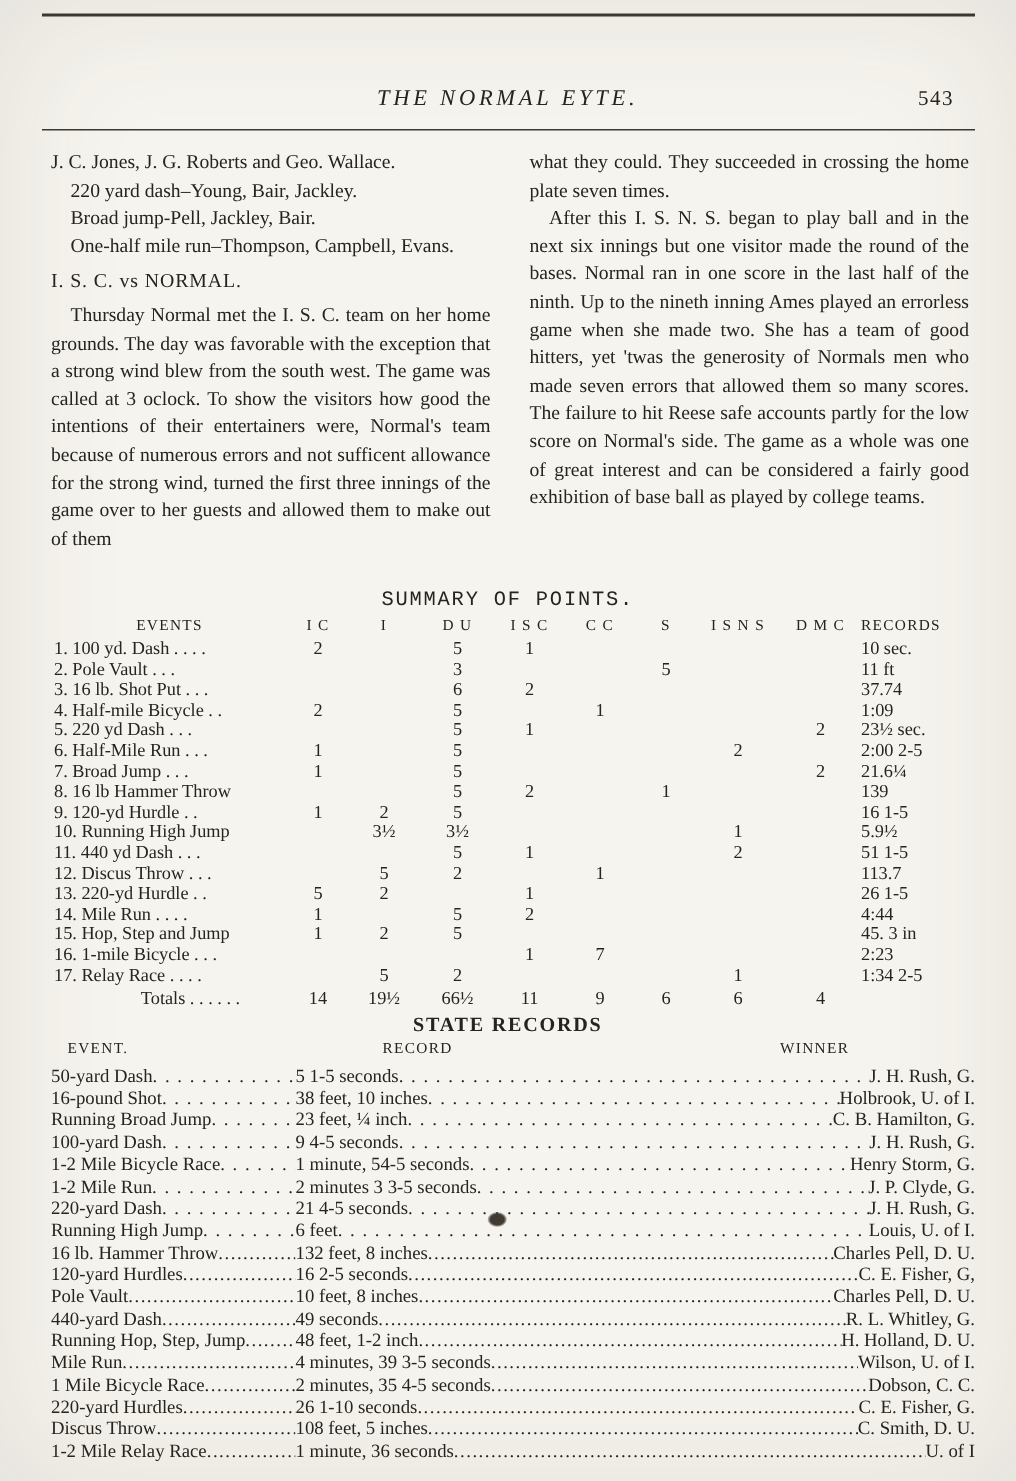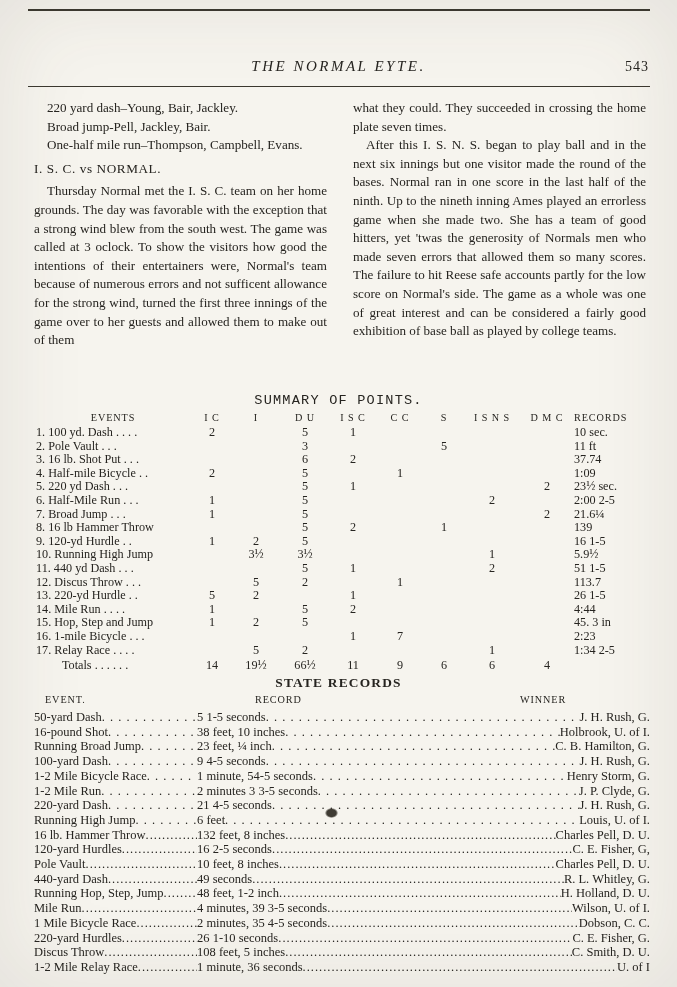--- a/index.html
+++ b/index.html
@@ -12,21 +12,21 @@
   }
   .rule{position:absolute;background:#3b382f;}
   .top-rule{left:28px;width:622px;top:9px;height:2px;}
   .header-rule{left:28px;width:622px;top:86px;height:1px;}
 
   .masthead{position:absolute;top:58px;left:0;width:677px;height:24px;}
   .journal-title{
     position:absolute;left:0;width:100%;text-align:center;
     font-size:15px;letter-spacing:2.5px;font-style:italic;
   }
-  .page-number{position:absolute;right:28px;top:1px;font-size:14px;letter-spacing:1px;text-align:right;}
+  .page-number{position:absolute;right:41px;top:1px;font-size:14px;letter-spacing:1px;text-align:right;}
 
   .columns{position:absolute;top:99px;left:34px;width:612px;height:293px;
     display:flex;gap:26px;overflow:hidden;}
   .col{width:293px;font-size:13.1px;line-height:18.6px;text-align:justify;}
   .col p{margin:0;}
   .noind{text-indent:0;}
   .ind{text-indent:13px;}
   .sec-heading{text-align:left;margin:5px 0 4px;font-size:13.2px;letter-spacing:.6px;}
 
   .summary-title{position:absolute;top:393px;left:0;width:677px;text-align:center;
@@ -41,21 +41,21 @@
     text-align:center;padding:0 0 3px 0;white-space:nowrap;overflow:hidden;
   }
   .summary-table th.ev{text-align:center;}
   .summary-table th.rec{text-align:left;}
   .summary-table td{
     font-size:12.2px;height:13.6px;line-height:13.6px;padding:0;
     text-align:center;white-space:nowrap;overflow:hidden;
   }
   .summary-table td.ev{text-align:left;padding-left:2px;}
   .summary-table td.rec{text-align:left;}
-  .summary-table tr.totals td{padding-top:2px;}
+  .summary-table tr.totals td{padding-top:2px;text-align:center;}
   .summary-table tr.totals td.ev{padding-left:28px;}
 
   .sr-title{position:absolute;top:675px;left:0;width:677px;text-align:center;
     font-size:13.4px;font-weight:bold;letter-spacing:1.2px;}
 
   .sr-table{position:absolute;top:694px;left:34px;width:616px;font-size:12.5px;}
   .sr-head{position:relative;height:16px;font-size:10.2px;letter-spacing:.9px;}
   .sr-head span{position:absolute;top:0;white-space:nowrap;}
   .h-event{left:11px;}
   .h-record{left:221px;}
@@ -80,20 +80,21 @@
 
 <div class="masthead">
   <span class="journal-title">THE NORMAL EYTE.</span>
   <span class="page-number">543</span>
 </div>
 
 <div class="rule header-rule"></div>
 
 <div class="columns">
   <div class="col">
+    <p class="noind">J. C. Jones, J. G. Roberts and Geo. Wallace.</p>
     <p class="ind">220 yard dash–Young, Bair, Jackley.</p>
     <p class="ind">Broad jump-Pell, Jackley, Bair.</p>
     <p class="ind">One-half mile run–Thompson, Campbell, Evans.</p>
     <div class="sec-heading">I. S. C. vs NORMAL.</div>
     <p class="ind">Thursday Normal met the I. S. C. team on her home grounds.  The day was favorable with the exception that a strong wind blew from the south west.  The game was called at 3 oclock.  To show the visitors how good the intentions of their entertainers were, Normal's team because of numerous errors and not sufficent allowance for the strong wind, turned the first three innings of the game over to her guests and allowed them to make out of them</p>
   </div>
   <div class="col">
     <p class="noind">what they could.  They succeeded in crossing the home plate seven times.</p>
     <p class="ind">After this I. S. N. S. began to play ball and in the next six innings but one visitor made the round of the bases.  Normal ran in one score in the last half of the ninth.  Up to the nineth inning Ames played an errorless game when she made two.  She has a team of good hitters, yet 'twas the generosity of Normals men who made seven errors that allowed them so many scores.  The failure to hit Reese safe accounts partly for the low score on Normal's side.  The game as a whole was one of great interest and can be considered a fairly good exhibition of base ball as played by college teams.</p>
   </div>

